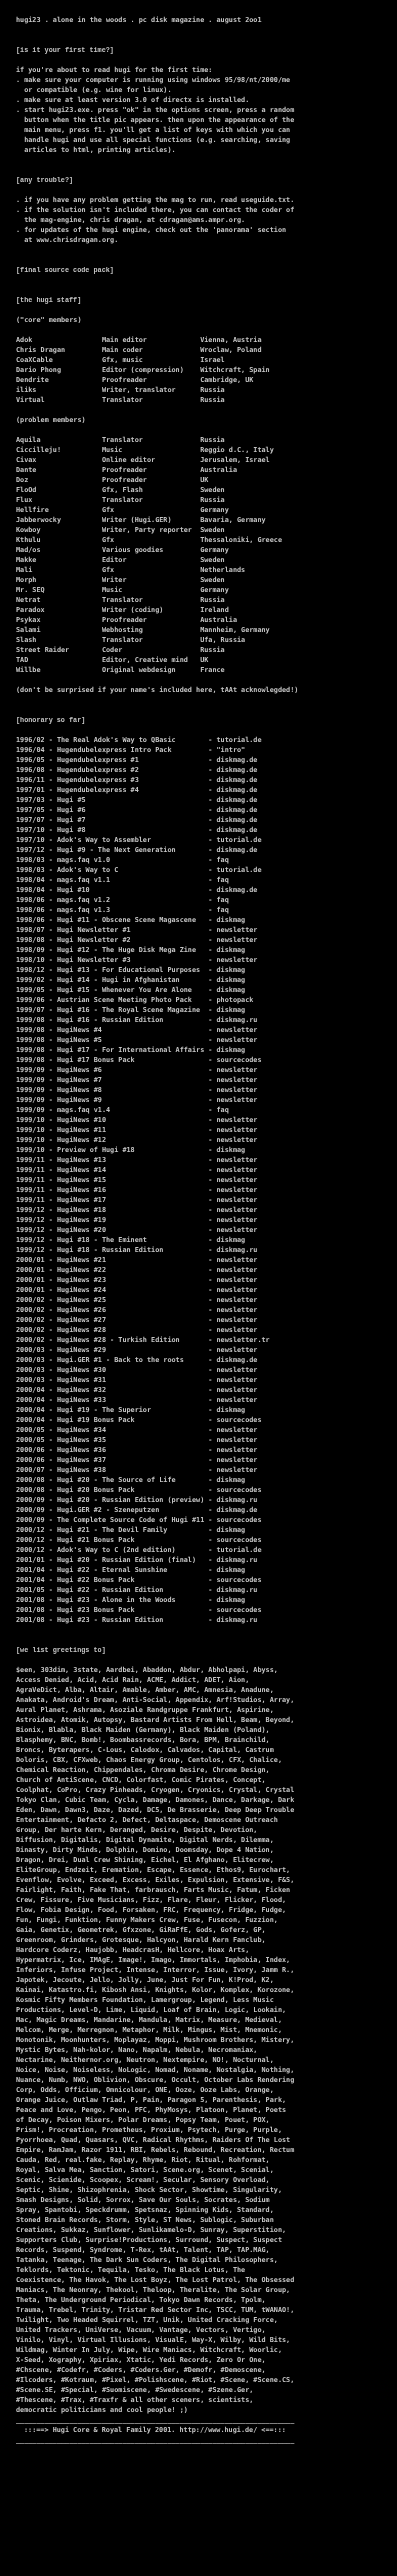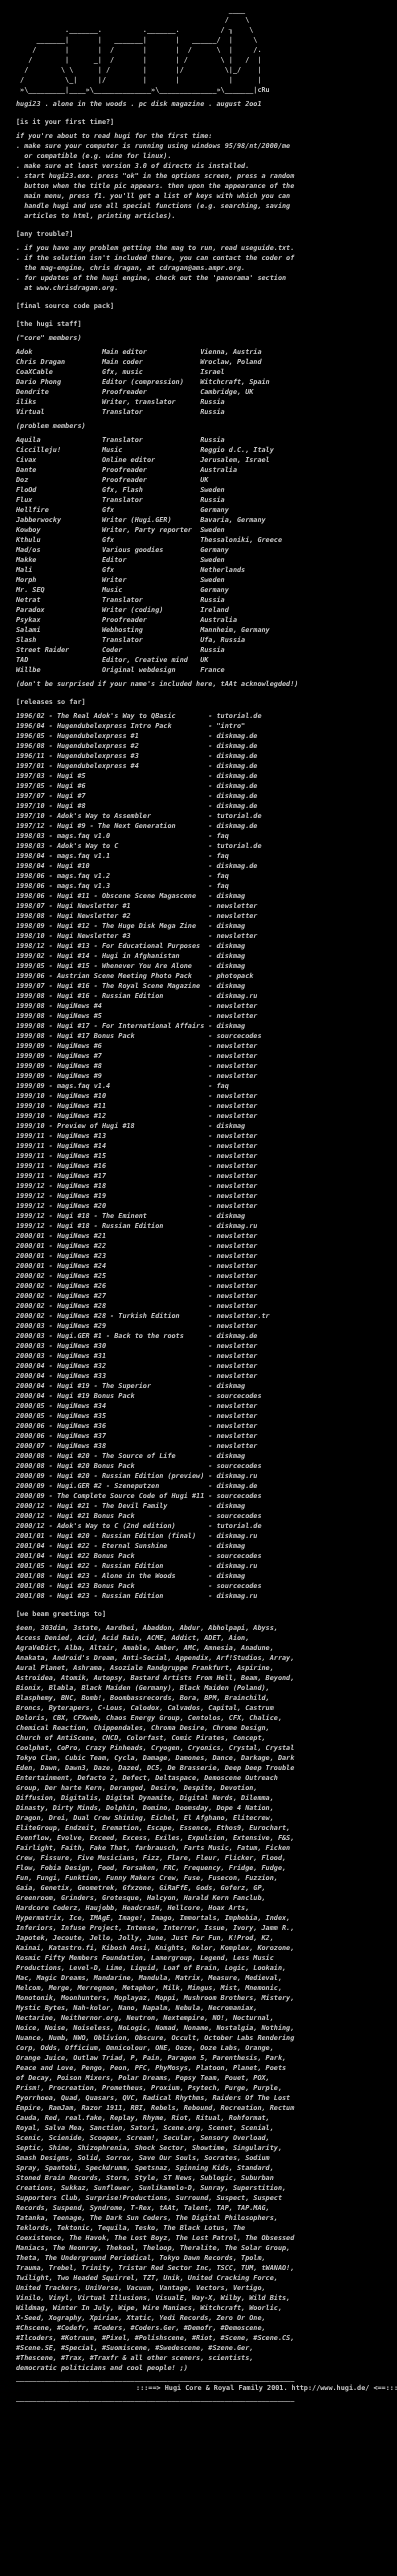--- a/index.html
+++ b/index.html
@@ -25,38 +25,29 @@
     line-height: 10px;
     letter-spacing: 0;
   }
   pre {
     margin: 0;
     padding: 0;
     font: inherit;
     line-height: inherit;
     white-space: pre;
   }
-  .gap1 { margin-top: 4px; font-style: italic; }   
-  .gap2 { margin-top: 8px; }   
-  .indent2 { padding-left: 8px; text-align: right; } 
+  .gap1 { margin-top: 10px; }   
+  .gap2 { margin-top: 20px; font-family: Liberation Mono, monospace; }   
+  .indent2 { padding-left: 8px; } 
 </style>
 </head>
 <body>
 
 <div id="file">
 
-  <pre>                                                    ____
-                                                   /    \
-            ._______.          ._______.          / ╖    \
-     _______|       |   _______|       |   ______/  |     \
-    /       |       |  /       |       |  /      \  |     /.
-   /        |      _|  /       |       | /        \ |   /  |
-  /        \ \      | /        |       |/          \|_/    |
- /          \_|     |/         |       |            |      |
- »\_________|____»\______________»\______________»\_______|cRu</pre>
 
   <pre class="gap1">hugi23 . alone in the woods . pc disk magazine . august 2oo1</pre>
 
   <pre class="gap2">[is it your first time?]</pre>
   <pre class="gap1">if you're about to read hugi for the first time:
 . make sure your computer is running using windows 95/98/nt/2000/me
   or compatible (e.g. wine for linux).
 . make sure at least version 3.0 of directx is installed.
 . start hugi23.exe. press "ok" in the options screen, press a random
   button when the title pic appears. then upon the appearance of the
@@ -102,21 +93,21 @@
 Netrat               Translator              Russia
 Paradox              Writer (coding)         Ireland
 Psykax               Proofreader             Australia
 Salami               Webhosting              Mannheim, Germany
 Slash                Translator              Ufa, Russia
 Street Raider        Coder                   Russia
 TAD                  Editor, Creative mind   UK
 Willbe               Original webdesign      France</pre>
   <pre class="gap1">(don't be surprised if your name's included here, tAAt acknowlegded!)</pre>
 
-  <pre class="gap2">[releases so far]</pre>
+  <pre class="gap2">[honorary so far]</pre>
   <pre class="gap1">1996/02 - The Real Adok's Way to QBasic        - tutorial.de
 1996/04 - Hugendubelexpress Intro Pack         - "intro"
 1996/05 - Hugendubelexpress #1                 - diskmag.de
 1996/08 - Hugendubelexpress #2                 - diskmag.de
 1996/11 - Hugendubelexpress #3                 - diskmag.de
 1997/01 - Hugendubelexpress #4                 - diskmag.de
 1997/03 - Hugi #5                              - diskmag.de
 1997/05 - Hugi #6                              - diskmag.de
 1997/07 - Hugi #7                              - diskmag.de
 1997/10 - Hugi #8                              - diskmag.de
@@ -193,21 +184,21 @@
 2000/12 - Hugi #21 Bonus Pack                  - sourcecodes
 2000/12 - Adok's Way to C (2nd edition)        - tutorial.de
 2001/01 - Hugi #20 - Russian Edition (final)   - diskmag.ru
 2001/04 - Hugi #22 - Eternal Sunshine          - diskmag
 2001/04 - Hugi #22 Bonus Pack                  - sourcecodes
 2001/05 - Hugi #22 - Russian Edition           - diskmag.ru
 2001/08 - Hugi #23 - Alone in the Woods        - diskmag
 2001/08 - Hugi #23 Bonus Pack                  - sourcecodes
 2001/08 - Hugi #23 - Russian Edition           - diskmag.ru</pre>
 
-  <pre class="gap2">[we beam greetings to]</pre>
+  <pre class="gap2">[we list greetings to]</pre>
   <pre class="gap1">$een, 303dim, 3state, Aardbei, Abaddon, Abdur, Abholpapi, Abyss,
 Access Denied, Acid, Acid Rain, ACME, Addict, ADET, Aion,
 AgraVeDict, Alba, Altair, Amable, Amber, AMC, Amnesia, Anadune,
 Anakata, Android's Dream, Anti-Social, Appendix, Arf!Studios, Array,
 Aural Planet, Ashrama, Asoziale Randgruppe Frankfurt, Aspirine,
 Astroidea, Atomik, Autopsy, Bastard Artists From Hell, Beam, Beyond,
 Bionix, Blabla, Black Maiden (Germany), Black Maiden (Poland),
 Blasphemy, BNC, Bomb!, Boombassrecords, Bora, BPM, Brainchild,
 Broncs, Byterapers, C-Lous, Calodox, Calvados, Capital, Castrum
 Doloris, CBX, CFXweb, Chaos Energy Group, Centolos, CFX, Chalice,

